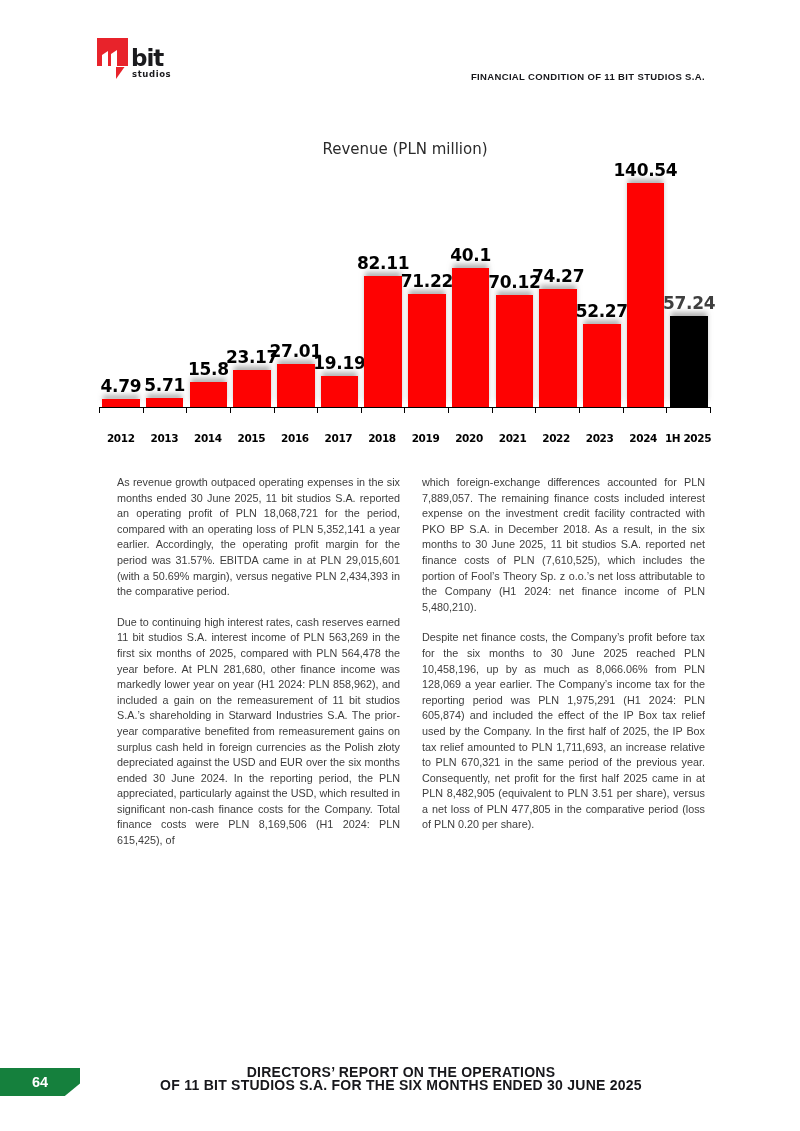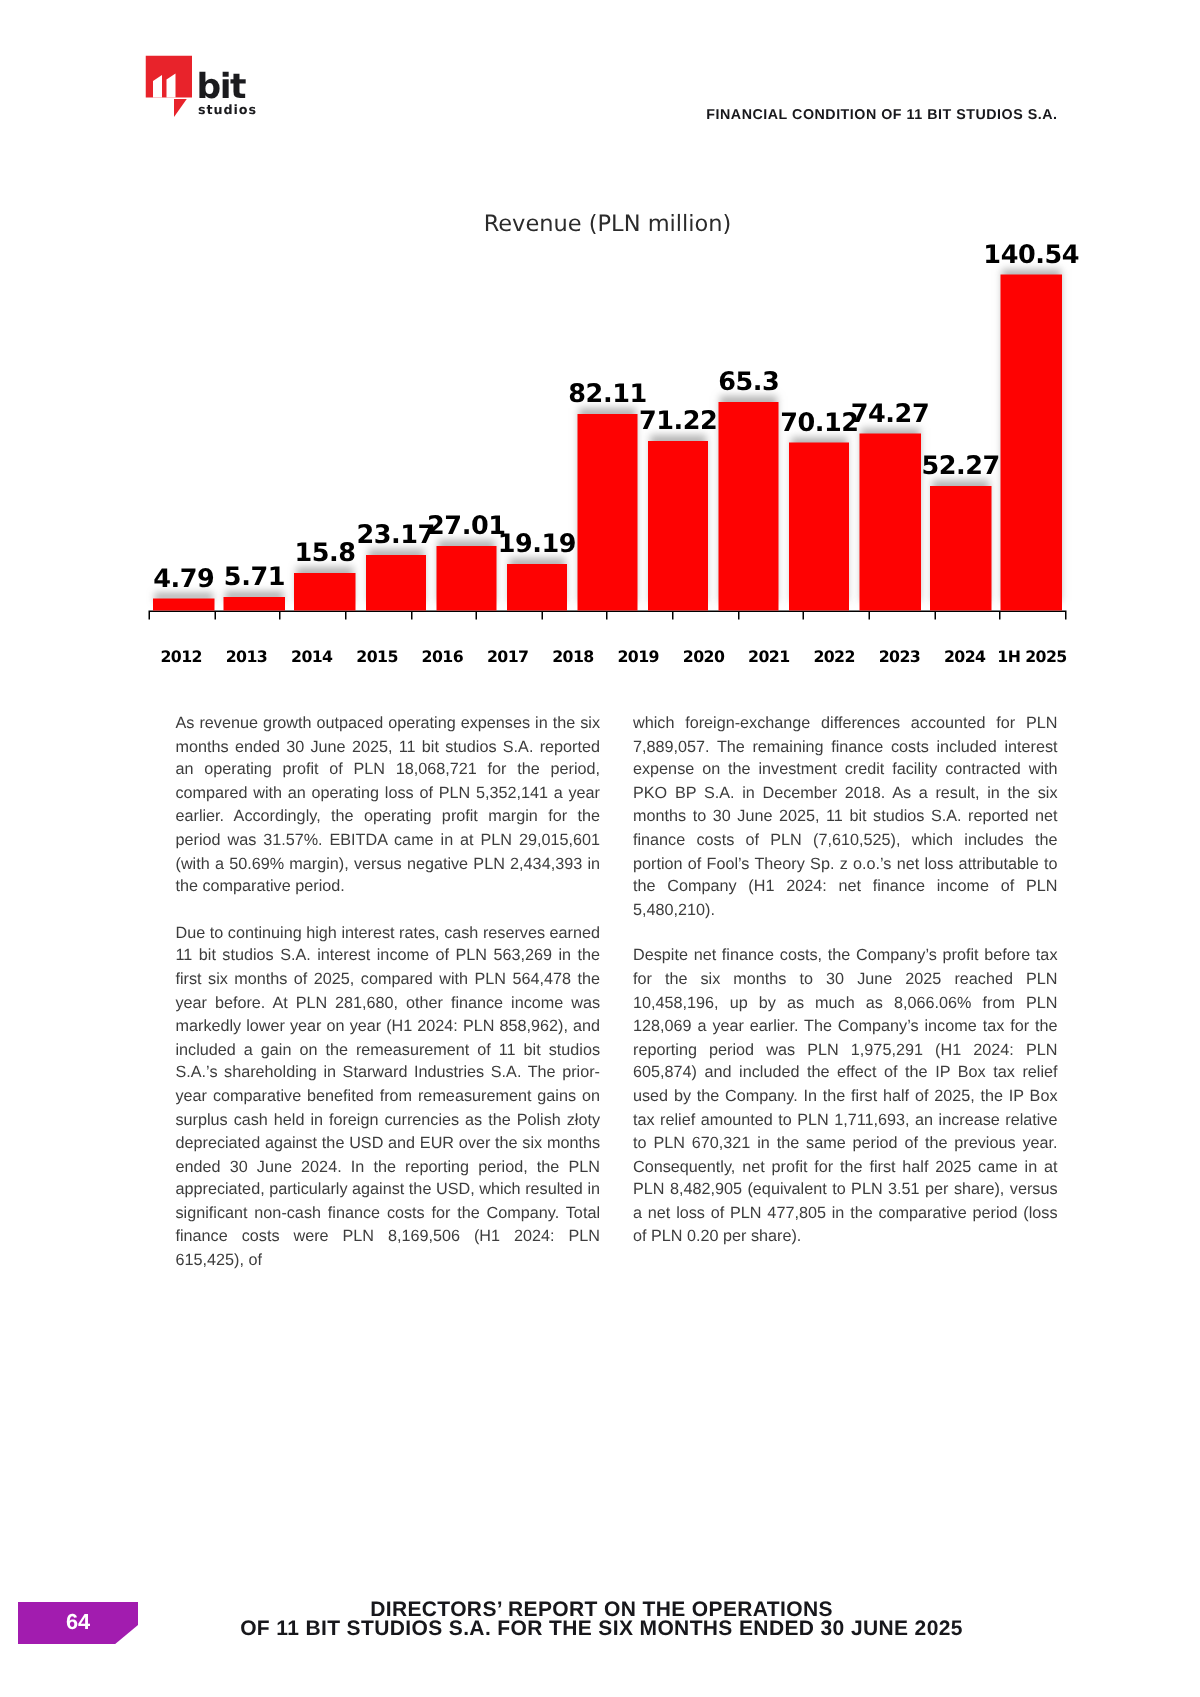--- a/index.html
+++ b/index.html
@@ -84,38 +84,42 @@
         </div>
         <div class="cat">
           <div class="bar-value" style="color: rgb(0, 0, 0); margin-top: 40px;">82.11</div>
           <div class="bar" style="height: 130.9px; background: rgb(254, 2, 2);"></div>
         </div>
         <div class="cat">
           <div class="bar-value" style="color: rgb(0, 0, 0);">71.22</div>
           <div class="bar" style="height: 113.5px; background: rgb(254, 2, 2);"></div>
         </div>
         <div class="cat">
-          <div class="bar-value" style="color: rgb(0, 0, 0);">65.3</div>
+          <div class="bar-value" style="color: rgb(0, 0, 0);">40.1</div>
           <div class="bar" style="height: 138.8px; background: rgb(254, 2, 2);"></div>
         </div>
         <div class="cat">
           <div class="bar-value" style="color: rgb(0, 0, 0);">70.12</div>
           <div class="bar" style="height: 111.8px; background: rgb(254, 2, 2);"></div>
         </div>
         <div class="cat">
           <div class="bar-value" style="color: rgb(0, 0, 0);">74.27</div>
           <div class="bar" style="height: 118.4px; background: rgb(254, 2, 2);"></div>
         </div>
         <div class="cat">
           <div class="bar-value" style="color: rgb(0, 0, 0);">52.27</div>
           <div class="bar" style="height: 83.3px; background: rgb(254, 2, 2);"></div>
         </div>
         <div class="cat">
           <div class="bar-value" style="color: rgb(0, 0, 0);">140.54</div>
           <div class="bar" style="height: 224px; background: rgb(254, 2, 2);"></div>
+        </div>
+        <div class="cat">
+          <div class="bar-value" style="color: rgb(63, 63, 63);">57.24</div>
+          <div class="bar" style="height: 91.2px; background: rgb(0, 0, 0);"></div>
         </div>
       </div>
     <div class="tick-row">
         <div class="tick-cell"></div>
         <div class="tick-cell"></div>
         <div class="tick-cell"></div>
         <div class="tick-cell"></div>
         <div class="tick-cell"></div>
         <div class="tick-cell"></div>
         <div class="tick-cell"></div>
@@ -149,21 +153,21 @@
     <div class="col">
       <p>As revenue growth outpaced operating expenses in the six months ended 30 June 2025, 11 bit studios S.A. reported an operating profit of PLN 18,068,721 for the period, compared with an operating loss of PLN 5,352,141 a year earlier. Accordingly, the operating profit margin for the period was 31.57%. EBITDA came in at PLN 29,015,601 (with a 50.69% margin), versus negative PLN 2,434,393 in the comparative period.</p>
       <p>Due to continuing high interest rates, cash reserves earned 11 bit studios S.A. interest income of PLN 563,269 in the first six months of 2025, compared with PLN 564,478 the year before. At PLN 281,680, other finance income was markedly lower year on year (H1 2024: PLN 858,962), and included a gain on the remeasurement of 11 bit studios S.A.’s shareholding in Starward Industries S.A. The prior-year comparative benefited from remeasurement gains on surplus cash held in foreign currencies as the Polish złoty depreciated against the USD and EUR over the six months ended 30 June 2024. In the reporting period, the PLN appreciated, particularly against the USD, which resulted in significant non-cash finance costs for the Company. Total finance costs were PLN 8,169,506 (H1 2024: PLN 615,425), of</p>
     </div>
     <div class="col">
       <p>which foreign-exchange differences accounted for PLN 7,889,057. The remaining finance costs included interest expense on the investment credit facility contracted with PKO BP S.A. in December 2018. As a result, in the six months to 30 June 2025, 11 bit studios S.A. reported net finance costs of PLN (7,610,525), which includes the portion of Fool’s Theory Sp. z o.o.’s net loss attributable to the Company (H1 2024: net finance income of PLN 5,480,210).</p>
       <p>Despite net finance costs, the Company’s profit before tax for the six months to 30 June 2025 reached PLN 10,458,196, up by as much as 8,066.06% from PLN 128,069 a year earlier. The Company’s income tax for the reporting period was PLN 1,975,291 (H1 2024: PLN 605,874) and included the effect of the IP Box tax relief used by the Company. In the first half of 2025, the IP Box tax relief amounted to PLN 1,711,693, an increase relative to PLN 670,321 in the same period of the previous year. Consequently, net profit for the first half 2025 came in at PLN 8,482,905 (equivalent to PLN 3.51 per share), versus a net loss of PLN 477,805 in the comparative period (loss of PLN 0.20 per share).</p>
     </div>
   </div>
 
-  <div class="page-badge" style="background: #a21caf; margin-left: 12px;">
+  <div class="page-badge" style="background: #15803d;">
     <span>64</span>
   </div>
   <div class="footer-text">
     <div>DIRECTORS’ REPORT ON THE OPERATIONS</div>
     <div>OF 11 BIT STUDIOS S.A. FOR THE SIX MONTHS ENDED 30 JUNE 2025</div>
   </div>
 
 </div>
 
 </body></html>

